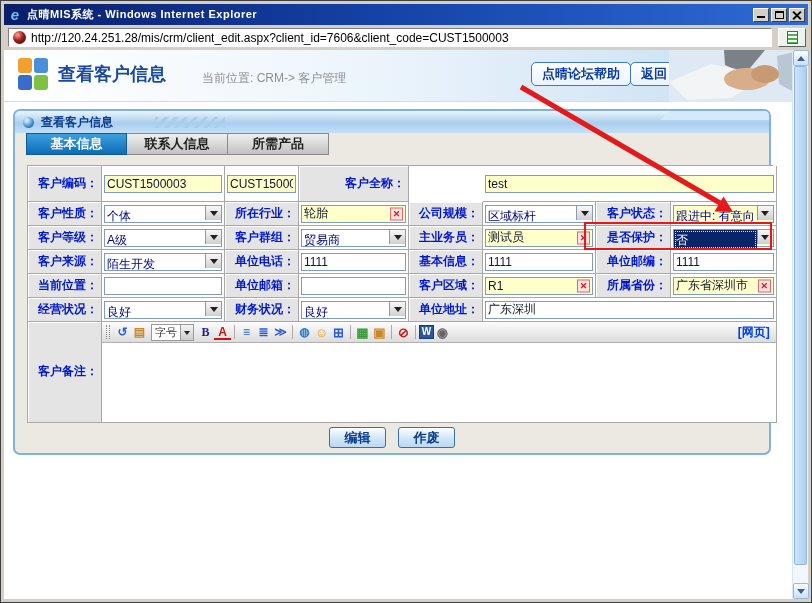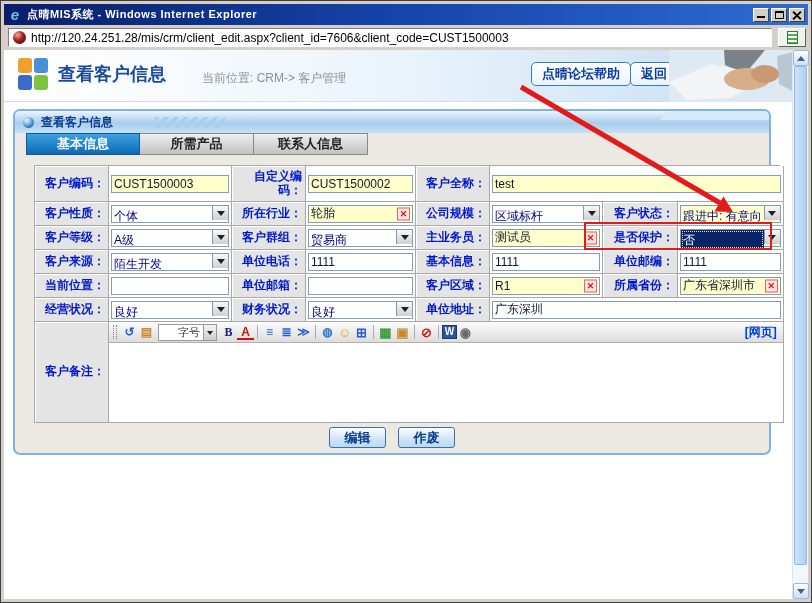--- a/index.html
+++ b/index.html
@@ -67,28 +67,28 @@
     background:linear-gradient(#E9F4FC,#A9CEEE 55%,#C4E0F5);
     display:flex; align-items:center; padding-left:8px; }
   .notch { position:absolute; left:645px; right:0; top:0; height:9px; background:#D4E9FA;
     clip-path:polygon(10px 0,100% 0,100% 100%,0 100%); border-radius:0 5px 0 0; }
   .sphere { width:11px; height:11px; border-radius:50%; flex:none;
     background:radial-gradient(circle at 35% 30%, #CFE8FA 10%, #3E8CCE 60%, #14518E 100%); }
   .ptitle { margin-left:7px; font-size:12px; font-weight:bold; color:#0A3C8C; }
   .hatch { margin-left:42px; width:70px; height:11px;
     background:repeating-linear-gradient(135deg,#A9CDEC 0 3px,transparent 3px 7px); }
   .tabs { position:absolute; left:11px; top:22px; display:flex; }
-  .tab { height:22px; width:114px; display:flex; align-items:center; justify-content:center;
+  .tab { height:22px; width:101px; display:flex; align-items:center; justify-content:center;
     font-size:13px; font-weight:bold; color:#222; cursor:pointer;
     background:linear-gradient(#EFEFEF,#C2C2C2); border:1px solid #8A8A8A; border-left-width:0; }
   .tab:first-child { border-left-width:1px; }
   .tab.active { background:linear-gradient(#3FA0E0,#0D6BB6); color:#fff; border-color:#0A5C9E; }
 
   
-  .ftable { position:absolute; left:19px; top:54px; width:746px; display:grid;
+  .ftable { position:absolute; left:12px; top:54px; width:746px; display:grid;
     grid-template-columns:74px 123px 74px 110px 74px 113px 75px 1fr;
     grid-template-rows:36px 24px 24px 24px 24px 24px 101px;
     border-top:1px solid #A8A8A8; border-left:1px solid #A8A8A8; background:#fff; font-size:12px; }
   .lbl { background:#E4E4E4; color:#0018C8; font-weight:bold;
     display:flex; align-items:center; justify-content:flex-end; text-align:right;
     padding:0 3px 0 2px; border-right:1px solid #A8A8A8; border-bottom:1px solid #A8A8A8;
     box-shadow:inset 1px 1px 0 #FFFFFF; line-height:1.15; }
   .val { background:#fff; border-right:1px solid #A8A8A8; border-bottom:1px solid #A8A8A8;
     padding:2px; display:flex; align-items:center; position:relative; }
   .span68 { grid-column:6 / 9; }
@@ -127,21 +127,21 @@
   .ic-undo{color:#2A5BD7;} .ic-paste{color:#C8882A;} .ic-bold{color:#1A1A8C;font-family:"Liberation Serif",serif;}
   .ic-fontcolor{color:#C81414;border-bottom:2px solid #C81414;height:13px;margin-top:2px;}
   .ic-align{color:#2A5BD7;} .ic-list{color:#2A5BD7;} .ic-indent{color:#2A5BD7;}
   .ic-link{color:#2A7AC8;} .ic-smiley{color:#E89A18;font-size:13px;} .ic-table{color:#2A5BD7;font-size:13px;}
   .ic-image{color:#3A9A3A;font-size:13px;} .ic-save{color:#C8882A;font-size:13px;}
   .ic-stop{color:#D01818;font-size:13px;}
   .ic-word{background:#2B579A;color:#fff;font-size:10px;min-width:15px;height:14px;border:1px solid #1A3A6E;}
   .ic-eye{color:#666;font-size:13px;}
   .fontsel { display:flex; border:1px solid #999; background:#fff; height:17px; align-items:center;
     margin:0 3px; cursor:pointer; }
-  .fontsel .fst { font-size:11px; padding:0 3px; color:#333;margin-left:16px; }
+  .fontsel .fst { font-size:11px; padding:0 3px; color:#333; }
   .fontsel .fsb { width:13px; height:100%; background:linear-gradient(#F4F4F4,#CCCCCC);
     border-left:1px solid #999; display:flex; align-items:center; justify-content:center; }
   .fontsel .fsb::after { content:''; border:3px solid transparent; border-top:4px solid #222; margin-top:4px; }
   .pagemode { margin-left:auto; color:#0040E0; font-weight:bold; font-size:12px; cursor:pointer; padding-right:2px; }
   textarea.ebody { flex:1; border:none; resize:none; background:#fff; font-family:inherit; font-size:12px; padding:2px; }
 
   
   .btnrow { position:absolute; left:0; right:0; top:316px; display:flex; justify-content:center; gap:12px; }
   .blue-btn { width:57px; height:21px; background:linear-gradient(#FDFEFF,#CCE4F8 60%,#BBDAF4);
     border:1px solid #3A6EA5; border-radius:3px; color:#0A3C8C; font-weight:bold; font-size:13px;
@@ -213,31 +213,30 @@
     <div class="panel">
       <div class="phead">
         <span class="notch"></span>
         <span class="sphere"></span>
         <span class="ptitle">查看客户信息</span>
         <span class="hatch"></span>
       </div>
 
       <div class="tabs">
         <div class="tab active">基本信息</div>
+        <div class="tab">联系人信息</div>
         <div class="tab">所需产品</div>
-        <div class="tab">联系人信息</div>
       </div>
 
       <div class="ftable">
 
         <div class="lbl">客户编码：</div>
         <div class="val">
           <input class="f yellow" readonly="" value="CUST1500003" style="">
         </div>
-        <div class="lbl">自定义编码：</div>
         <div class="val">
           <input class="f yellow" readonly="" value="CUST1500002" style="">
         </div>
         <div class="lbl">客户全称：</div>
         <div class="val span68">
           <input class="f yellow" readonly="" value="test" style="">
         </div>
 
         <div class="lbl">客户性质：</div>
         <div class="val">

